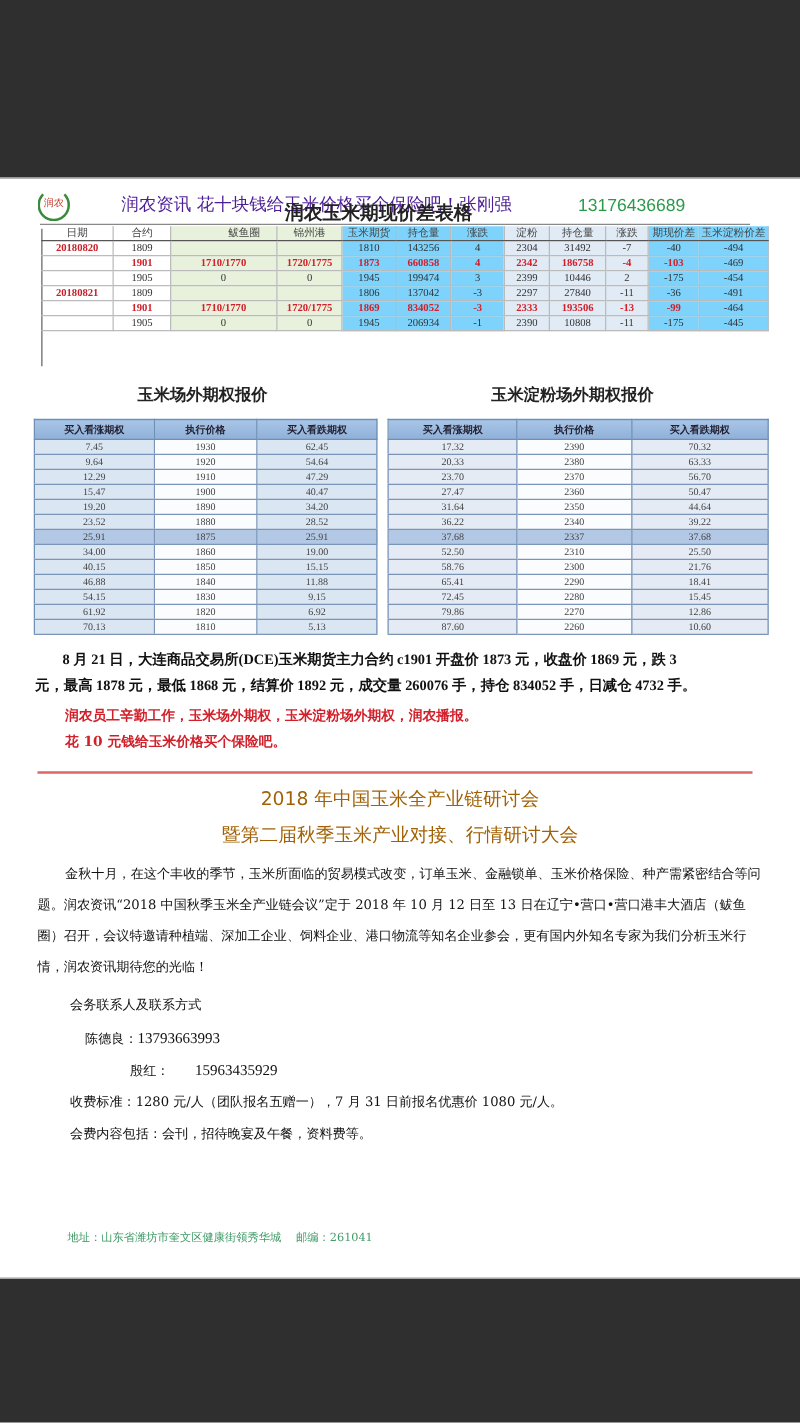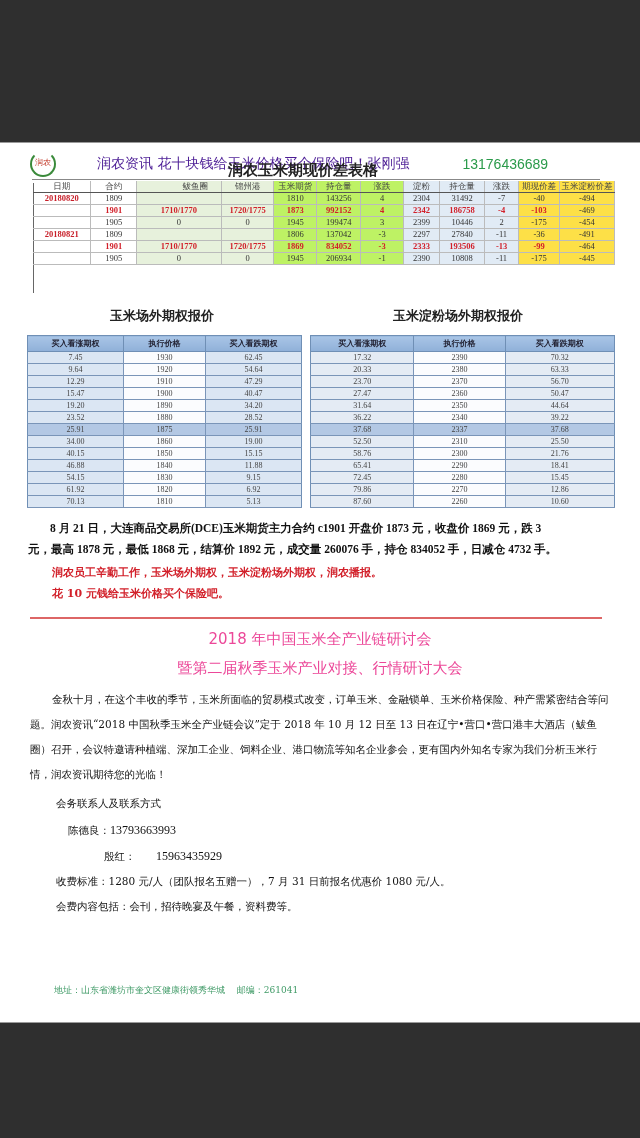--- a/index.html
+++ b/index.html
@@ -23,23 +23,23 @@
   .banner-text { font-family:"DejaVu Sans", sans-serif; font-size:14px; color:#4c1d95; white-space:nowrap; }
   .banner-phone { margin-left:18px; font-family:"Liberation Sans", sans-serif; font-size:14px; color:#2a9a4a; }
   .banner-rule { position:absolute; left:32px; top:36px; width:568px; height:1px; background:#888; }
   table.basis {
     position:absolute; left:33px; top:36px; width:582px;
     border-collapse:collapse; font-family:"Liberation Serif", serif; font-size:8.5px; color:#333;
   }
   table.basis th, table.basis td { border-bottom:1px solid #bbb; border-right:1px solid #bbb; text-align:center; height:11px; padding:0; line-height:11px; }
   table.basis th { font-weight:normal; color:#444; border-bottom:1px solid #555; }
   .c-green { background:#e7f1dc; }
-  .c-pink { background:#bef264; }
+  .c-pink { background:#7dd3fc; }
   .c-blue { background:#e1ebf5; }
-  .c-olive { background:#fde047; }
+  .c-olive { background:#7dd3fc; }
   .red { color:#d2202a; font-weight:bold; }
   .date-red { color:#c8202a; font-weight:bold; }
 
   
   .opt-title { position:absolute; font-size:13px; font-weight:bold; color:#222; }
   table.opt {
     position:absolute; border-collapse:collapse;
     font-family:"Liberation Serif", serif; font-size:8px; color:#444;
     border:1px solid #6f8fb5;
   }
@@ -48,21 +48,21 @@
   table.opt td.side { background:#dbe6f3; }
   table.opt td.mid { background:#fbfcfe; border-left:1px solid #7a95b8; border-right:1px solid #7a95b8; }
   table.opt tr.atm td.side, table.opt tr.atm td.mid { background:#b3c8e4; }
   table.opt.starch td.side { background:#e4ebf4; }
 
   
   .para { position:absolute; font-family:"Liberation Serif", serif; font-size:12px; color:#111; line-height:19px; }
   .bold { font-weight:bold; }
   .red-line { position:absolute; font-family:"DejaVu Serif", serif; font-size:11px; color:#d2202a; font-weight:bold; }
   .divider { position:absolute; left:30px; top:474px; width:572px; height:2px; background:#d66; }
-  .conf-title { position:absolute; left:0; width:640px; text-align:center; font-family:"DejaVu Sans", sans-serif; font-size:15px; color:#ec4899; }
+  .conf-title { position:absolute; left:0; width:640px; text-align:center; font-family:"DejaVu Sans", sans-serif; font-size:15px; color:#a16207; }
   .body-text { position:absolute; left:30px; width:582px; font-family:"DejaVu Serif", serif; font-size:10.5px; color:#111; line-height:25px; text-indent:22px; }
   .contact { position:absolute; left:56px; font-family:"DejaVu Serif", serif; font-size:10.5px; color:#111; }
   .contact .num { font-family:"Liberation Serif", serif; font-size:12px; }
   .address { position:absolute; left:54px; top:841px; font-family:"DejaVu Serif", serif; font-size:9px; color:#3f9a66; }
 </style>
 </head>
 <body>
 
 <div class="page">
 
@@ -109,21 +109,21 @@
         <td class="c-blue">-7</td>
         <td class="c-olive">-40</td>
         <td class="c-olive">-494</td>
       </tr>
       <tr>
         <td></td>
         <td class="red">1901</td>
         <td class="c-green red">1710/1770</td>
         <td class="c-green red">1720/1775</td>
         <td class="c-pink red">1873</td>
-        <td class="c-pink red">992152</td>
+        <td class="c-pink red">660858</td>
         <td class="c-pink red">4</td>
         <td class="c-blue red">2342</td>
         <td class="c-blue red">186758</td>
         <td class="c-blue red">-4</td>
         <td class="c-olive red">-103</td>
         <td class="c-olive">-469</td>
       </tr>
       <tr>
         <td></td>
         <td>1905</td>

